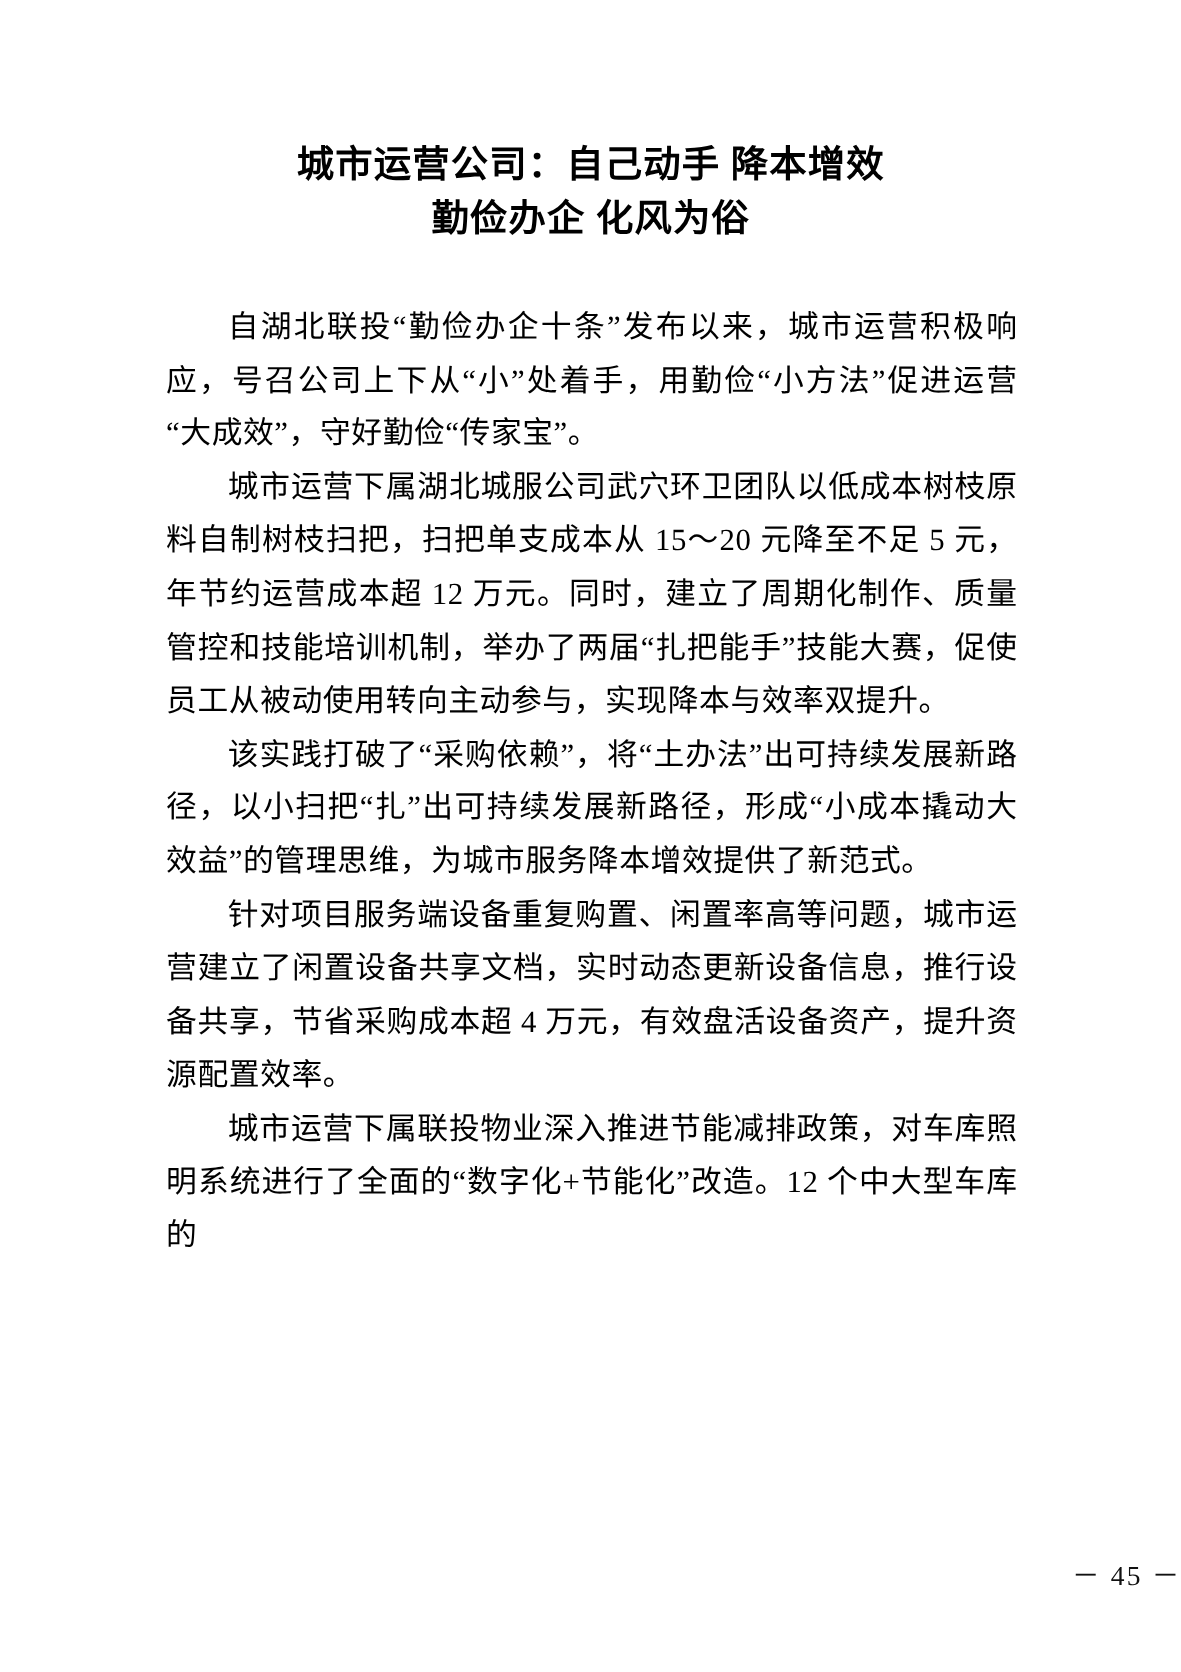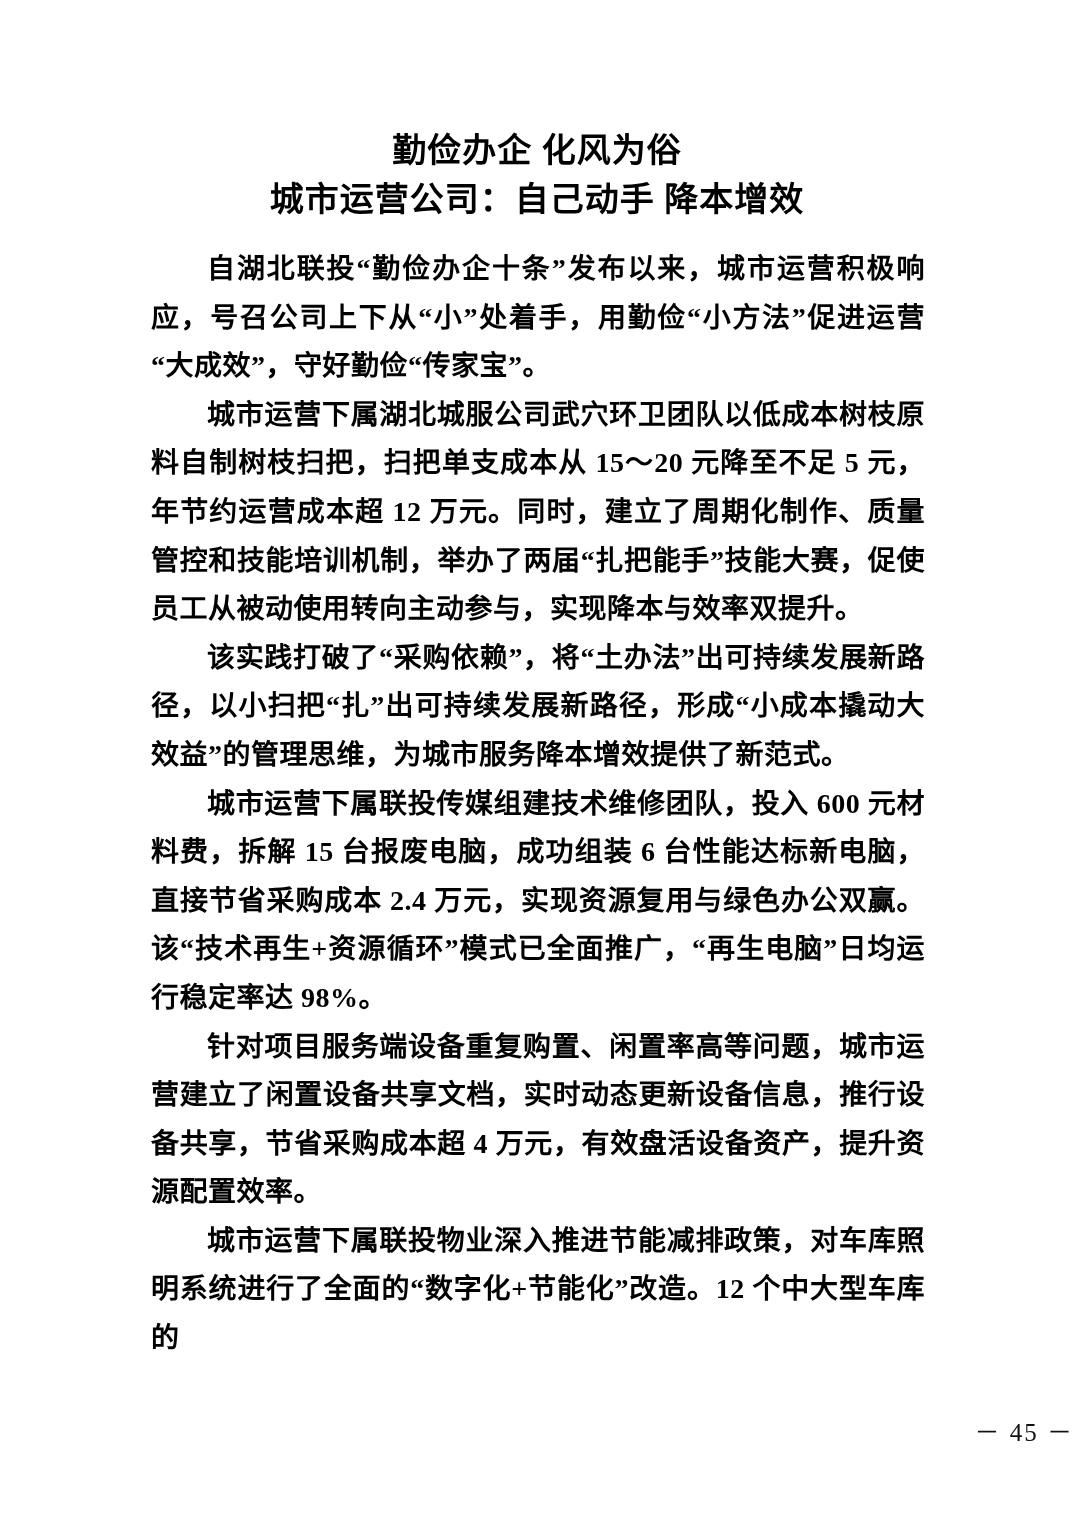--- a/index.html
+++ b/index.html
@@ -22,27 +22,26 @@
     text-align: center;
     font-weight: bold;
     font-size: 34px;
     line-height: 49px;
     letter-spacing: 1px;
   }
   .title-line {
     white-space: nowrap;
   }
   .body-block {
-    margin: 21px 149px 0 151px;
+    margin: 50px 149px 0 151px;
     font-size: 28px;
     line-height: 48.6px;
     text-align: justify;
     text-justify: inter-ideograph;
     letter-spacing: 0.5px;
-    font-weight: bold;
   }
   .body-block p {
     margin: 0;
     padding: 0;
     text-indent: 2em;
   }
   .page-footer {
     position: absolute;
     top: 1412px;
     left: 0;
@@ -52,28 +51,27 @@
     letter-spacing: 2px;
     color: #111111;
   }
 </style>
 </head>
 <body>
 
 <div class="page">
 
   <div class="title-block">
+    <div class="title-line">城市运营公司：自己动手 降本增效</div>
     <div class="title-line">勤俭办企 化风为俗</div>
-    <div class="title-line">城市运营公司：自己动手 降本增效</div>
   </div>
 
   <div class="body-block">
     <p>自湖北联投“勤俭办企十条”发布以来，城市运营积极响应，号召公司上下从“小”处着手，用勤俭“小方法”促进运营“大成效”，守好勤俭“传家宝”。</p>
     <p>城市运营下属湖北城服公司武穴环卫团队以低成本树枝原料自制树枝扫把，扫把单支成本从 15～20 元降至不足 5 元，年节约运营成本超 12 万元。同时，建立了周期化制作、质量管控和技能培训机制，举办了两届“扎把能手”技能大赛，促使员工从被动使用转向主动参与，实现降本与效率双提升。</p>
     <p>该实践打破了“采购依赖”，将“土办法”出可持续发展新路径，以小扫把“扎”出可持续发展新路径，形成“小成本撬动大效益”的管理思维，为城市服务降本增效提供了新范式。</p>
-    <p>城市运营下属联投传媒组建技术维修团队，投入 600 元材料费，拆解 15 台报废电脑，成功组装 6 台性能达标新电脑，直接节省采购成本 2.4 万元，实现资源复用与绿色办公双赢。该“技术再生+资源循环”模式已全面推广，“再生电脑”日均运行稳定率达 98%。</p>
     <p>针对项目服务端设备重复购置、闲置率高等问题，城市运营建立了闲置设备共享文档，实时动态更新设备信息，推行设备共享，节省采购成本超 4 万元，有效盘活设备资产，提升资源配置效率。</p>
     <p>城市运营下属联投物业深入推进节能减排政策，对车库照明系统进行了全面的“数字化+节能化”改造。12 个中大型车库的</p>
   </div>
 
   <div class="page-footer">－ 45 －</div>
 
 </div>
 
 </body></html>

